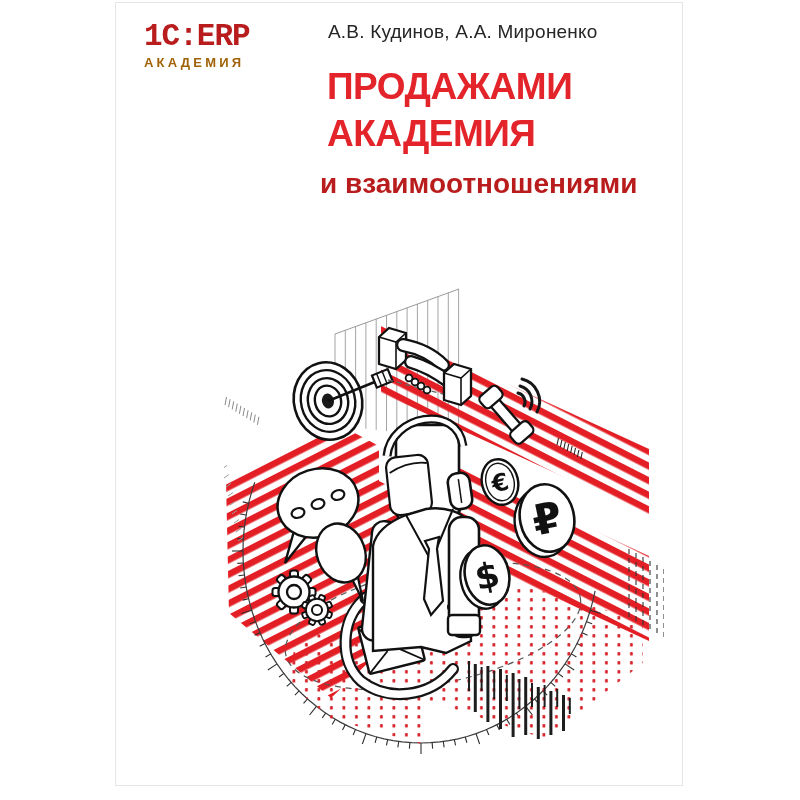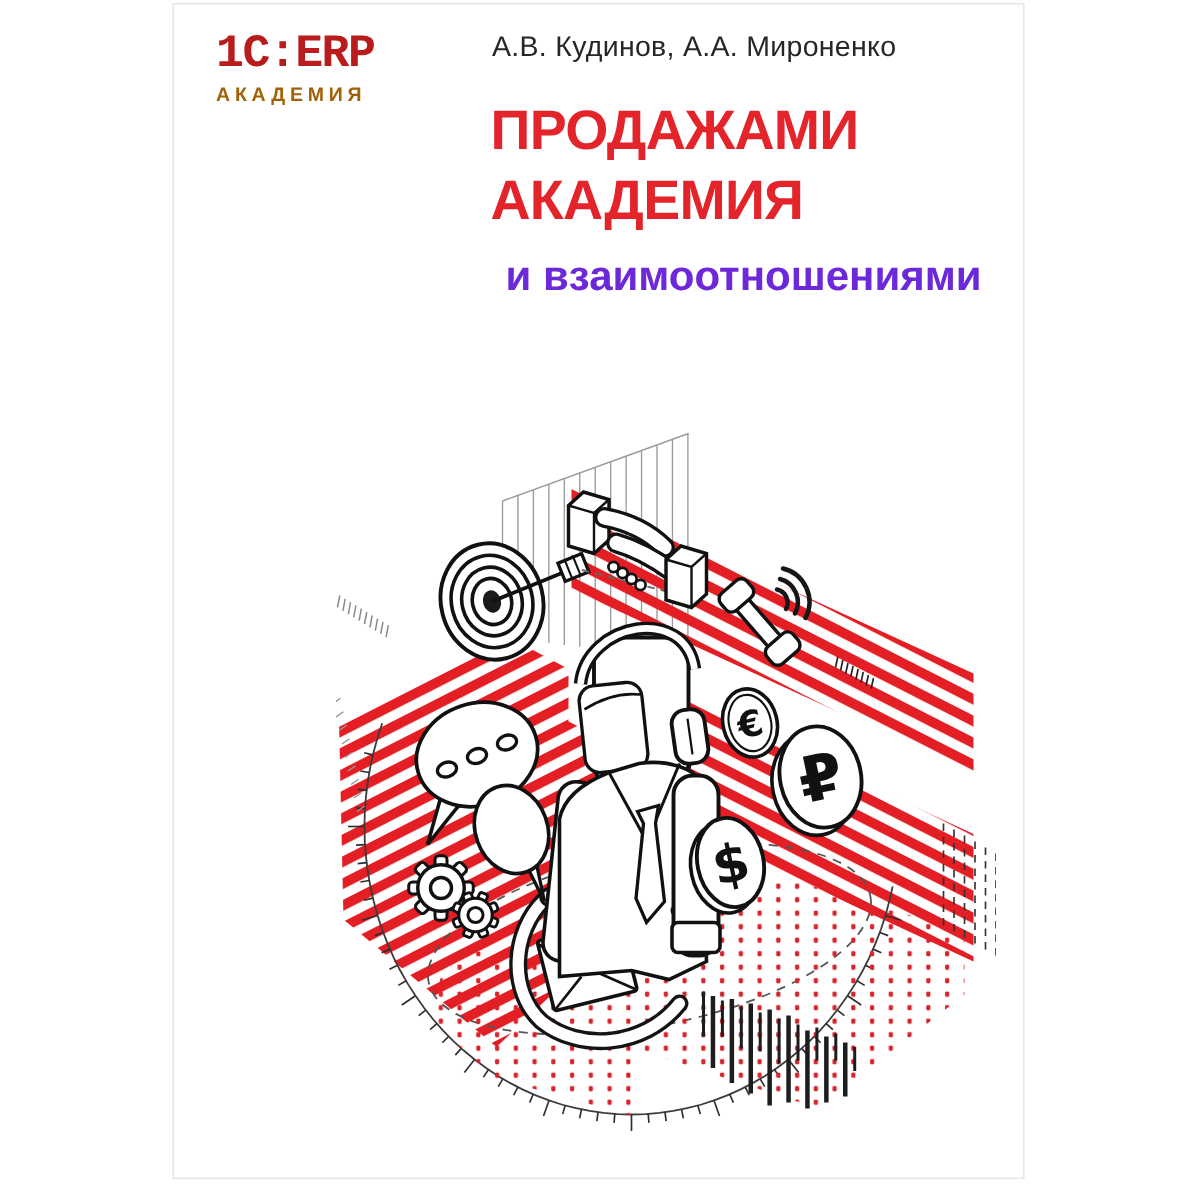--- a/index.html
+++ b/index.html
@@ -13,22 +13,22 @@
   }
   .brand{position:absolute;left:28px;top:18px;color:#a3a3a2;line-height:1;}
   .brand-name{font-size:31px;font-weight:800;letter-spacing:-1px;color:#b91c1c;font-family:Liberation Mono, monospace;}
   .brand-academy{font-size:13px;font-weight:700;letter-spacing:3.2px;color:#a16207;margin-top:4px;}
   .authors{
     position:absolute;left:212px;top:18px;width:330px;
     font-size:19px;font-weight:500;color:#262626;letter-spacing:.2px;
   }
   .title{position:absolute;left:211px;top:60px;line-height:47px;
     font-size:37px;font-weight:800;letter-spacing:-.5px;color:#e3242b;}
-  .subtitle{position:absolute;left:221px;top:164px;line-height:34px;
-    font-size:28px;font-weight:600;color:#6d28d9;}
+  .subtitle{position:absolute;left:204px;top:164px;line-height:34px;
+    font-size:28px;font-weight:600;color:#b91c1c;}
   .publisher{position:absolute;left:29px;top:199px;font-size:11px;line-height:15px;color:#3a3a39;}
   .illu-wrap{position:absolute;left:108px;top:280px;width:440px;height:476px;}
   svg text{font-family:"DejaVu Sans","Liberation Sans",sans-serif;}
 </style>
 </head>
 <body>
 
 <div class="cover">
 
   <div class="brand">

